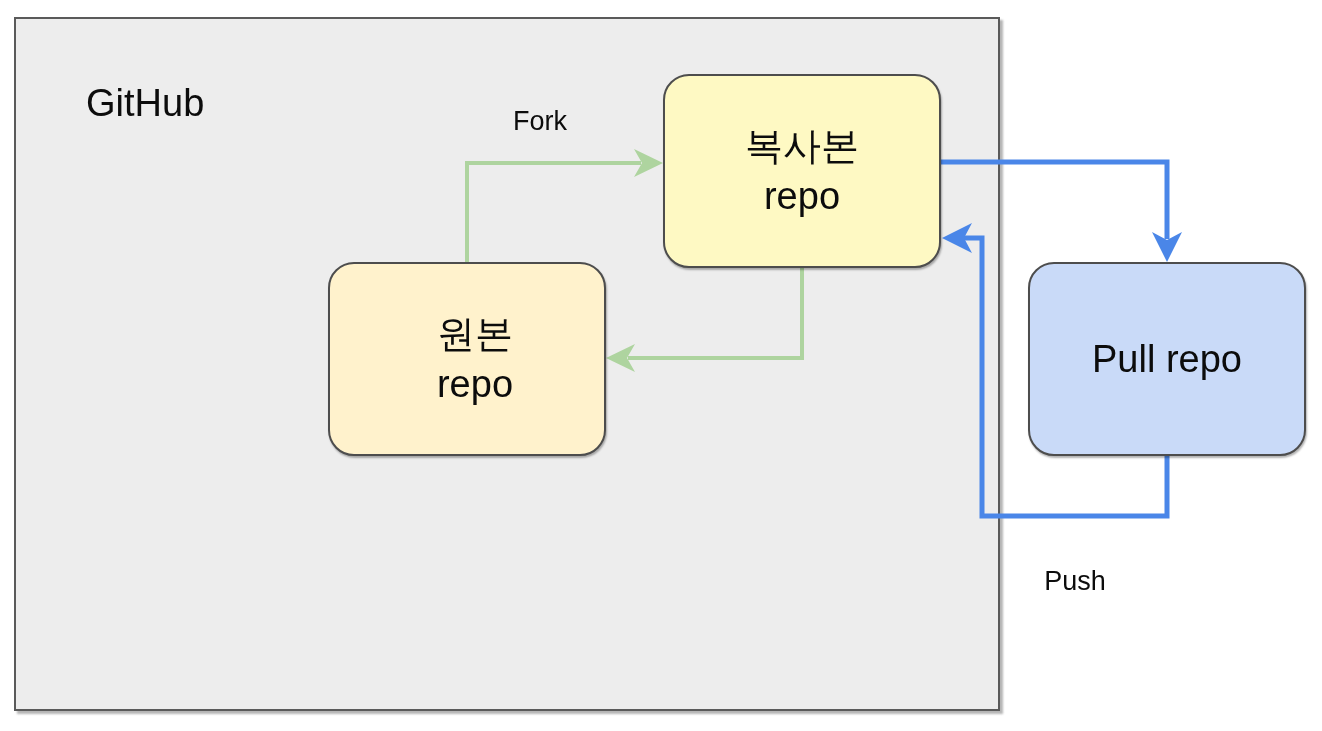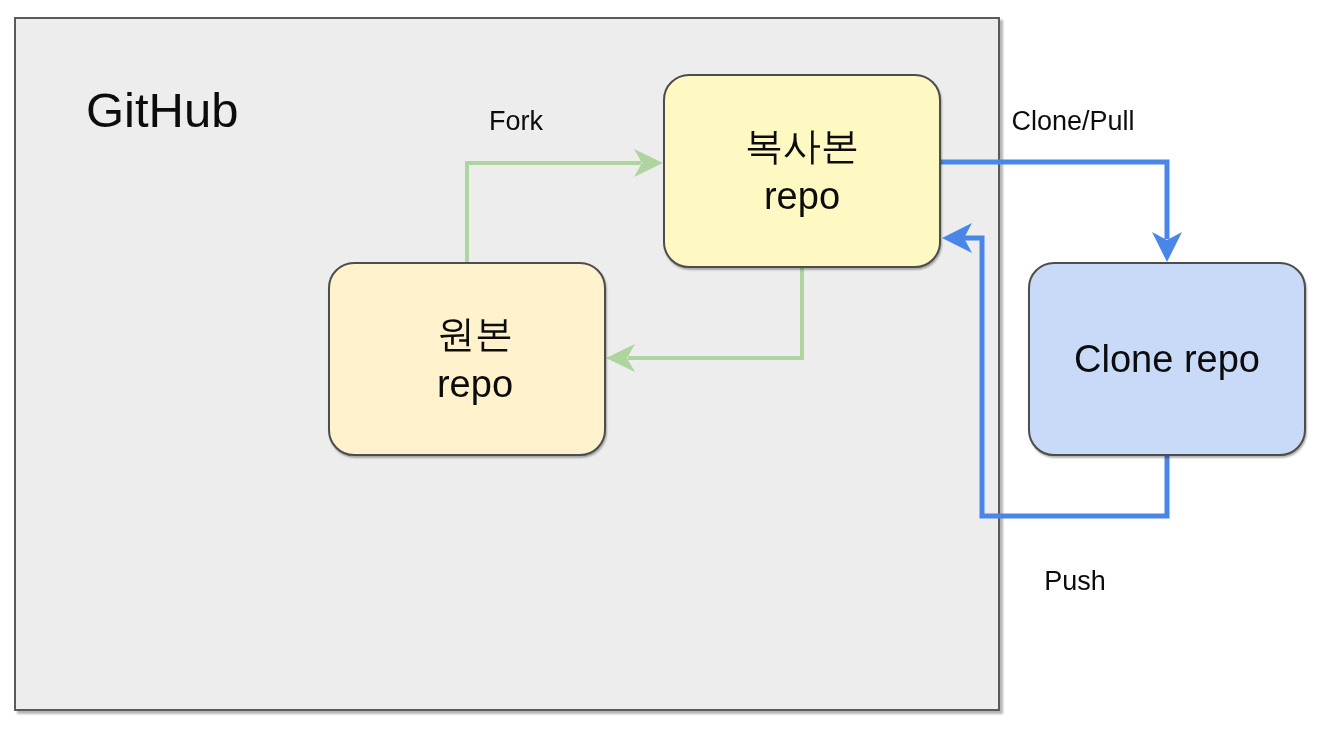--- a/index.html
+++ b/index.html
@@ -23,21 +23,21 @@
     height: 694px;
     background: #ededed;
     border: 2px solid #5a5a5a;
     box-sizing: border-box;
     box-shadow: 3px 3px 2px rgba(90,90,90,0.45);
   }
   .github-label {
     position: absolute;
     left: 70px;
     top: 63px;
-    font-size: 49px;
+    font-size: 38px;
     color: #0c0c0c;
     white-space: nowrap;
   }
   .edges-svg {
     position: absolute;
     left: 0;
     top: 0;
     width: 1322px;
     height: 731px;
     pointer-events: none;
@@ -62,21 +62,21 @@
   .node-copy   { left: 663px;  top: 74px;  background: #fef9c3; }
   .node-origin { left: 328px;  top: 262px; background: #fff2cc; padding-left: 16px; }
   .node-local  { left: 1028px; top: 262px; background: #c9daf8; }
   .edge-label {
     position: absolute;
     font-size: 27px;
     color: #0c0c0c;
     text-align: center;
     white-space: nowrap;
   }
-  .label-fork         { left: 436px; top: 106px; width: 160px; }
+  .label-fork         { left: 460px; top: 106px; width: 160px; }
   .label-clone-pull   { left: 993px; top: 106px; width: 160px; }
   .label-pull-request { left: 633px; top: 384px; width: 200px; }
   .label-push         { left: 995px; top: 525px; width: 160px; margin-top: 41px; }
 </style>
 </head>
 <body>
 
 <div class="canvas">
 
   <div class="github-box">
@@ -102,23 +102,22 @@
     <div>복사본</div>
     <div>repo</div>
   </div>
 
   <div class="node node-origin">
     <div>원본</div>
     <div>repo</div>
   </div>
 
   <div class="node node-local">
-    <div>Clone repo</div>
+    <div>Pull repo</div>
   </div>
 
   <div class="edge-label label-fork">Fork</div>
 
-  <div class="edge-label label-clone-pull">Clone/Pull</div>
 
 
   <div class="edge-label label-push">Push</div>
 
 </div>
 
 </body></html>

